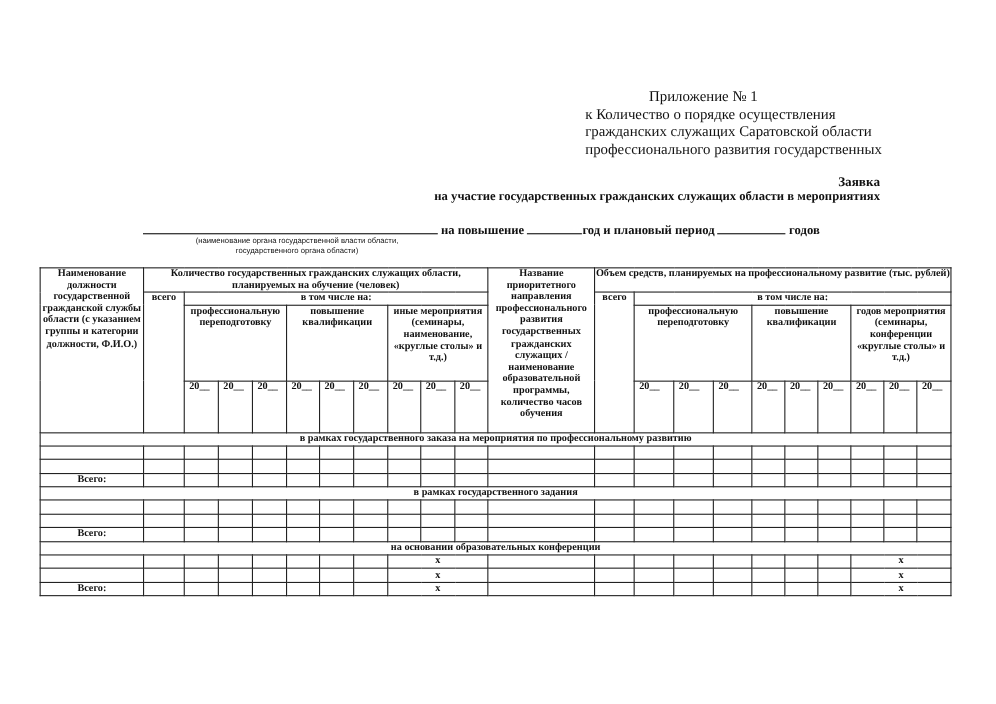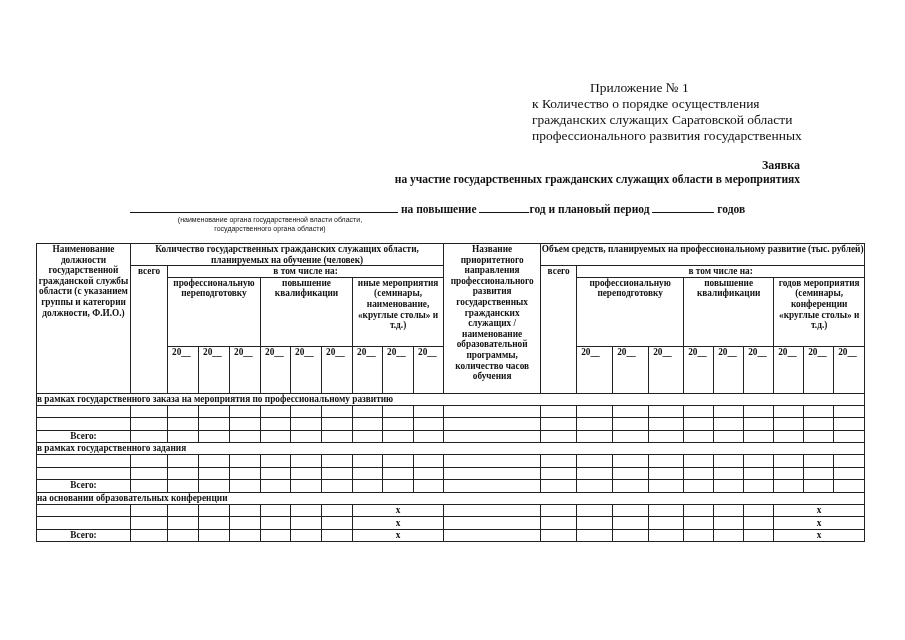--- a/index.html
+++ b/index.html
@@ -30,21 +30,21 @@
   table.form {
     position: absolute; left: 36px; top: 243px; width: 701px;
     border-collapse: collapse; table-layout: fixed;
     font-size: 9.3px; line-height: 10.6px; font-weight: bold;
   }
   table.form td {
     border: 1px solid #222; padding: 0; text-align: center; vertical-align: top;
     overflow: hidden;
   }
   table.form td.yr { text-align: left; padding-left: 4px; height: 46px; }
-  table.form td.sect { text-align: left; height: 11px; font-size: 9.3px; }
+  table.form td.sect { text-align: center; height: 11px; font-size: 9.3px; }
   table.form tr.data td { height: 11.5px; }
   table.form td.x { text-align: center; vertical-align: middle; }
 </style>
 </head>
 <body>
 
 <div class="appendix">
   <div class="title">Приложение № 1</div>
   <div>к Количество о порядке осуществления</div>
   <div>гражданских служащих Саратовской области</div>

